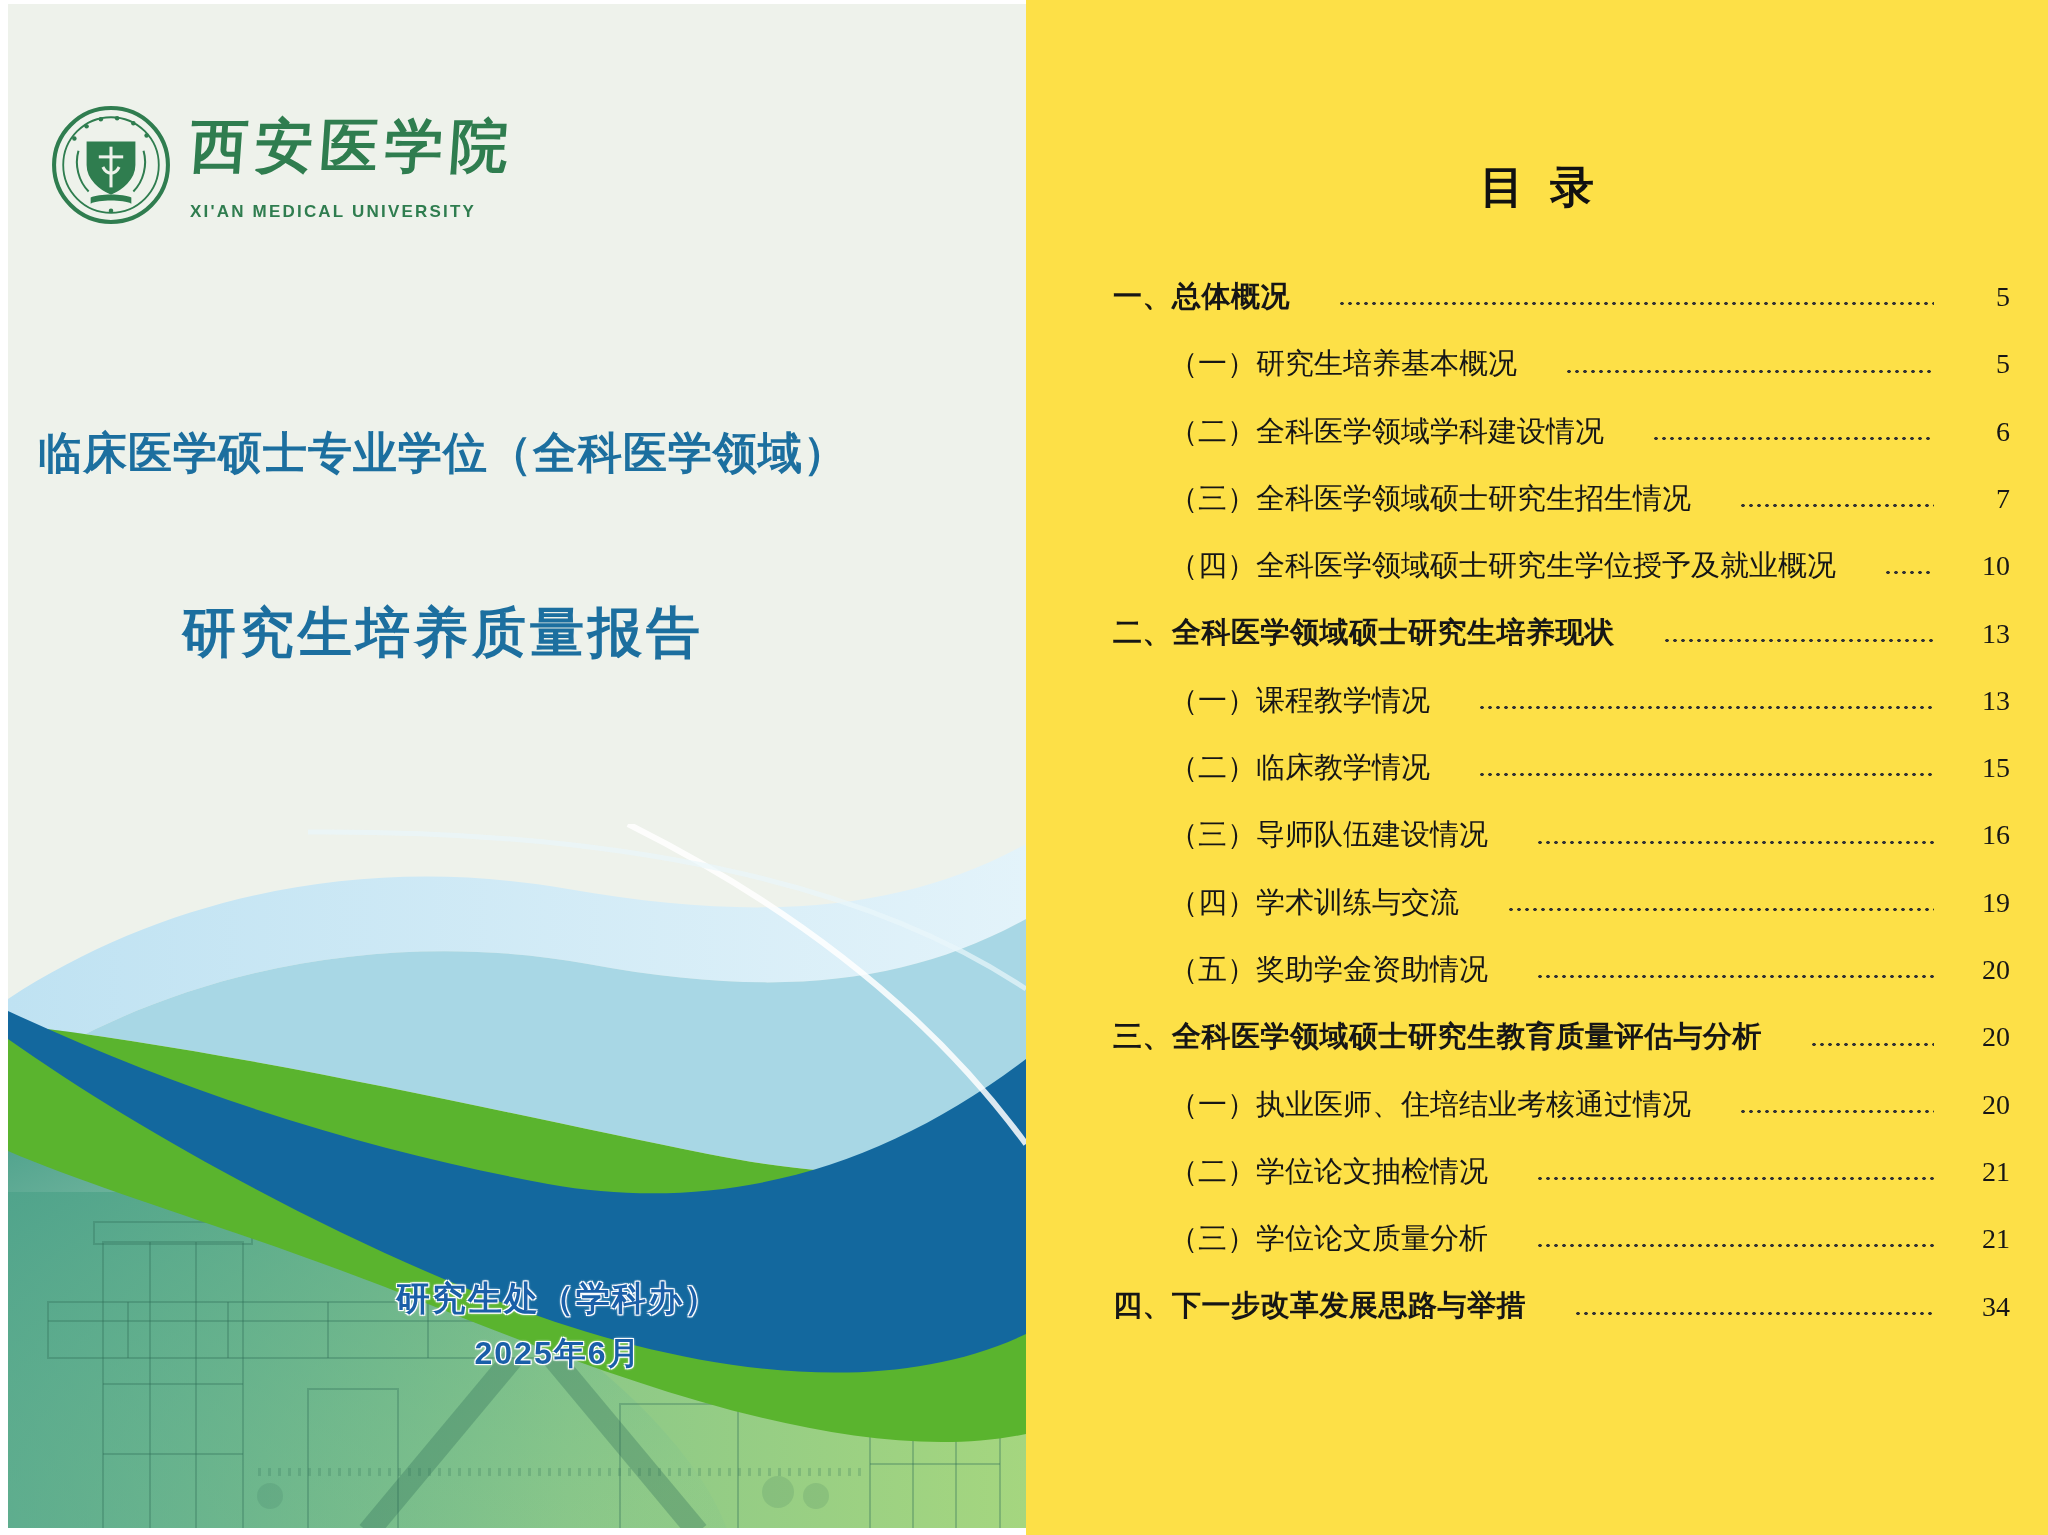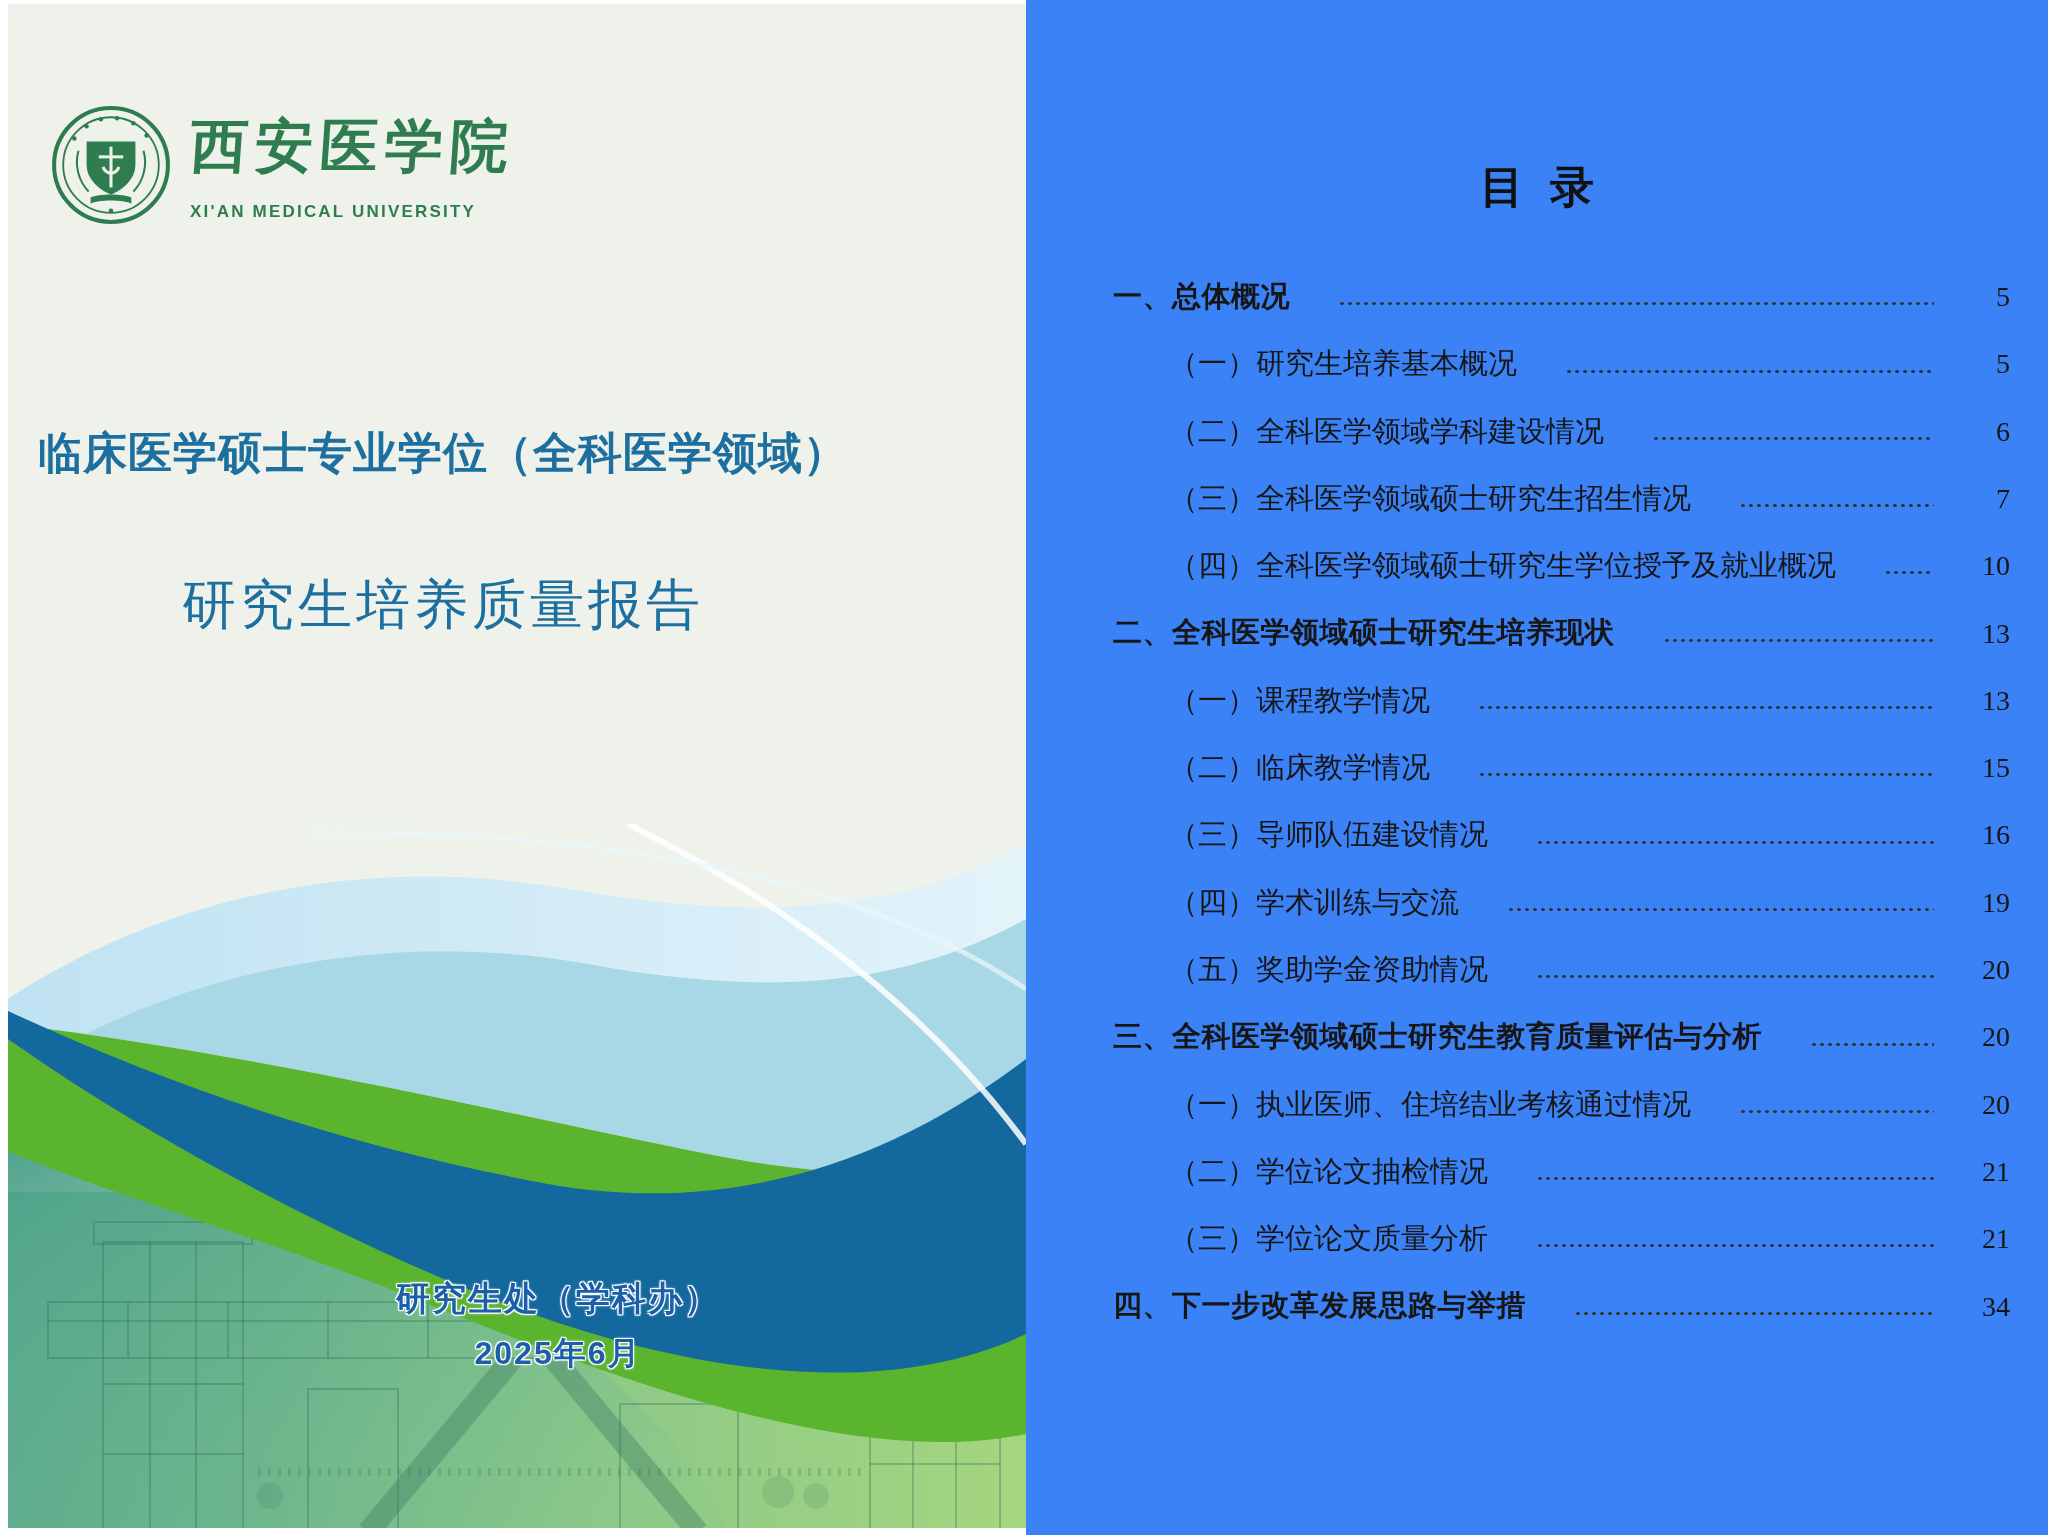--- a/index.html
+++ b/index.html
@@ -21,34 +21,34 @@
   }
   .logo-en {
     color: #2f7d4f; font-size: 17px; font-weight: 700; letter-spacing: 2.2px;
     margin-top: 16px; white-space: nowrap;
   }
   .cover-title { position: absolute; left: 0; top: 420px; width: 870px; text-align: center; }
   .title-line1 {
     color: #1c6f9f; font-size: 44px; font-weight: 800; letter-spacing: 1px; white-space: nowrap;
   }
   .title-line2 {
-    color: #1c6f9f; font-size: 54px; font-weight: 400; letter-spacing: 4px;
-    margin-top: 86px; white-space: nowrap;
+    color: #1c6f9f; font-size: 54px; font-weight: 700; letter-spacing: 4px;
+    margin-top: 114px; white-space: nowrap;
   }
   .waves { position: absolute; left: 0; top: 820px; width: 1018px; height: 708px; }
   .cover-footer {
     position: absolute; left: 90px; top: 1272px; width: 920px; text-align: center;
     color: #1a5fa8; font-weight: 800;
     text-shadow: 0 0 3px #fff, 0 0 3px #fff, 1px 1px 0 #fff, -1px -1px 0 #fff, 1px -1px 0 #fff, -1px 1px 0 #fff;
   }
   .footer-org { font-size: 34px; letter-spacing: 2px; }
   .footer-date { font-size: 32px; margin-top: 10px; letter-spacing: 2px; }
 
   
-  .toc-page { position: absolute; left: 1026px; top: 0; width: 1022px; height: 1535px; background: #3b82f6; }
+  .toc-page { position: absolute; left: 1026px; top: 0; width: 1022px; height: 1535px; background: #fde047; }
   .toc-title {
     position: absolute; left: 0; top: 158px; width: 100%; text-align: center;
     font-family: "Liberation Serif", serif; color: #111;
     font-size: 44px; font-weight: 700; letter-spacing: 26px; text-indent: 26px;
   }
   .toc-list { position: absolute; left: 87px; top: 246px; width: 897px; }
   .toc-row { display: flex; align-items: flex-end; height: 67.3px; cursor: pointer; gap: 40px; }
   .toc-row .toc-label {
     font-size: 29px; color: #161616; white-space: nowrap; line-height: 1.15;
   }

